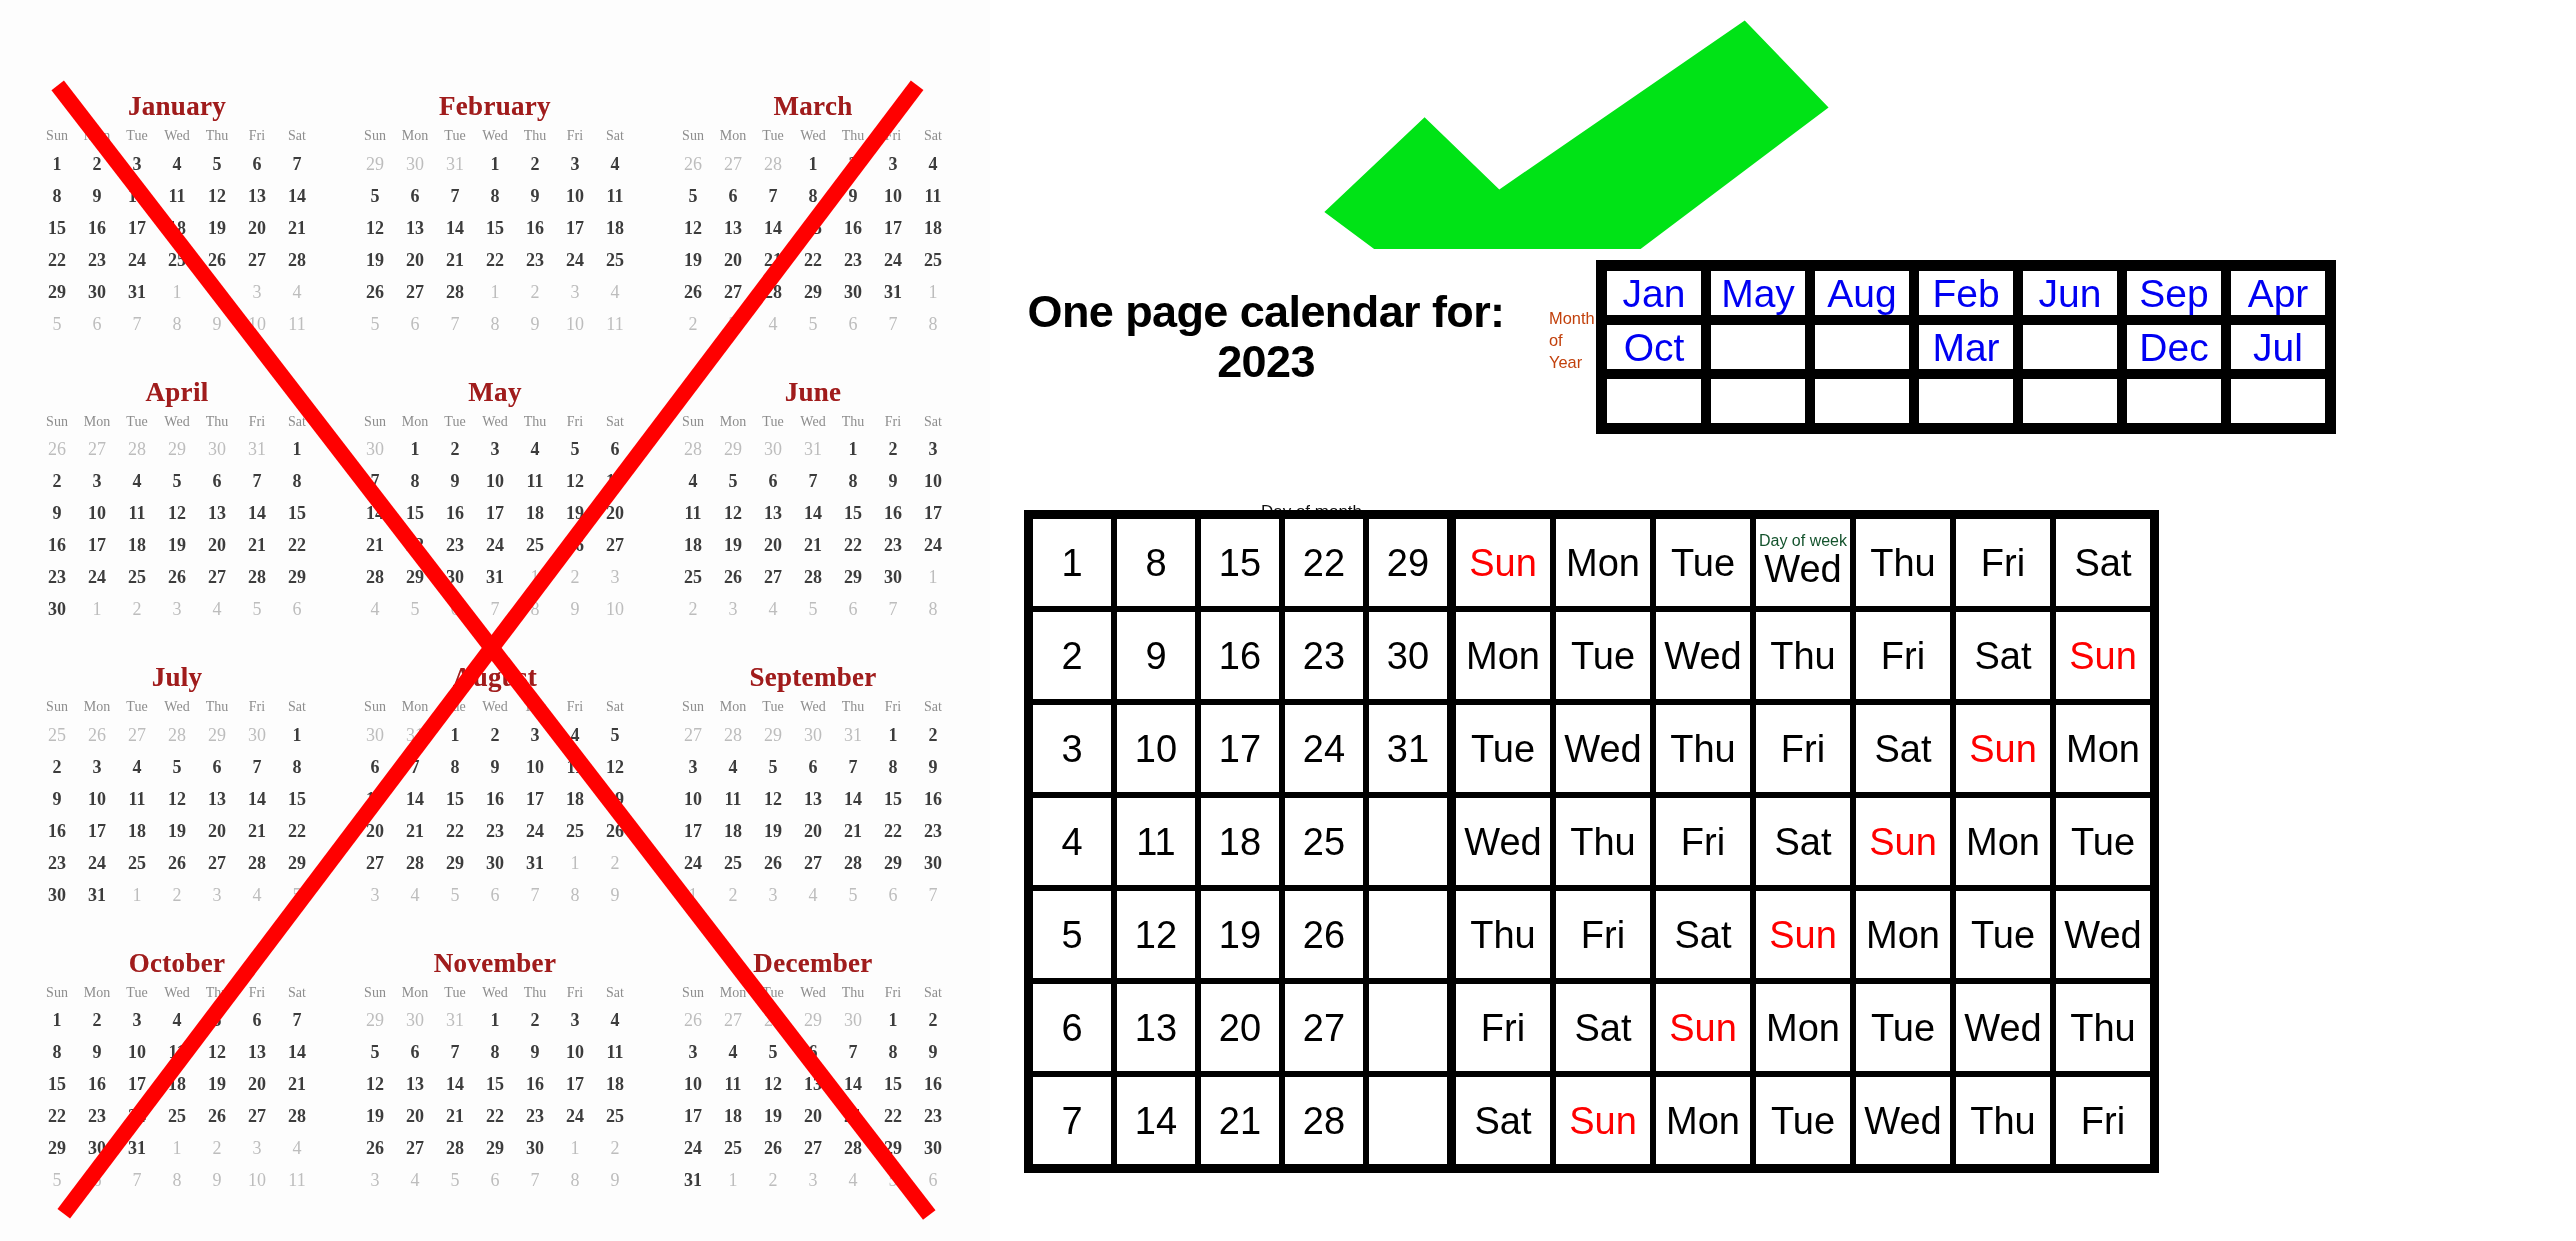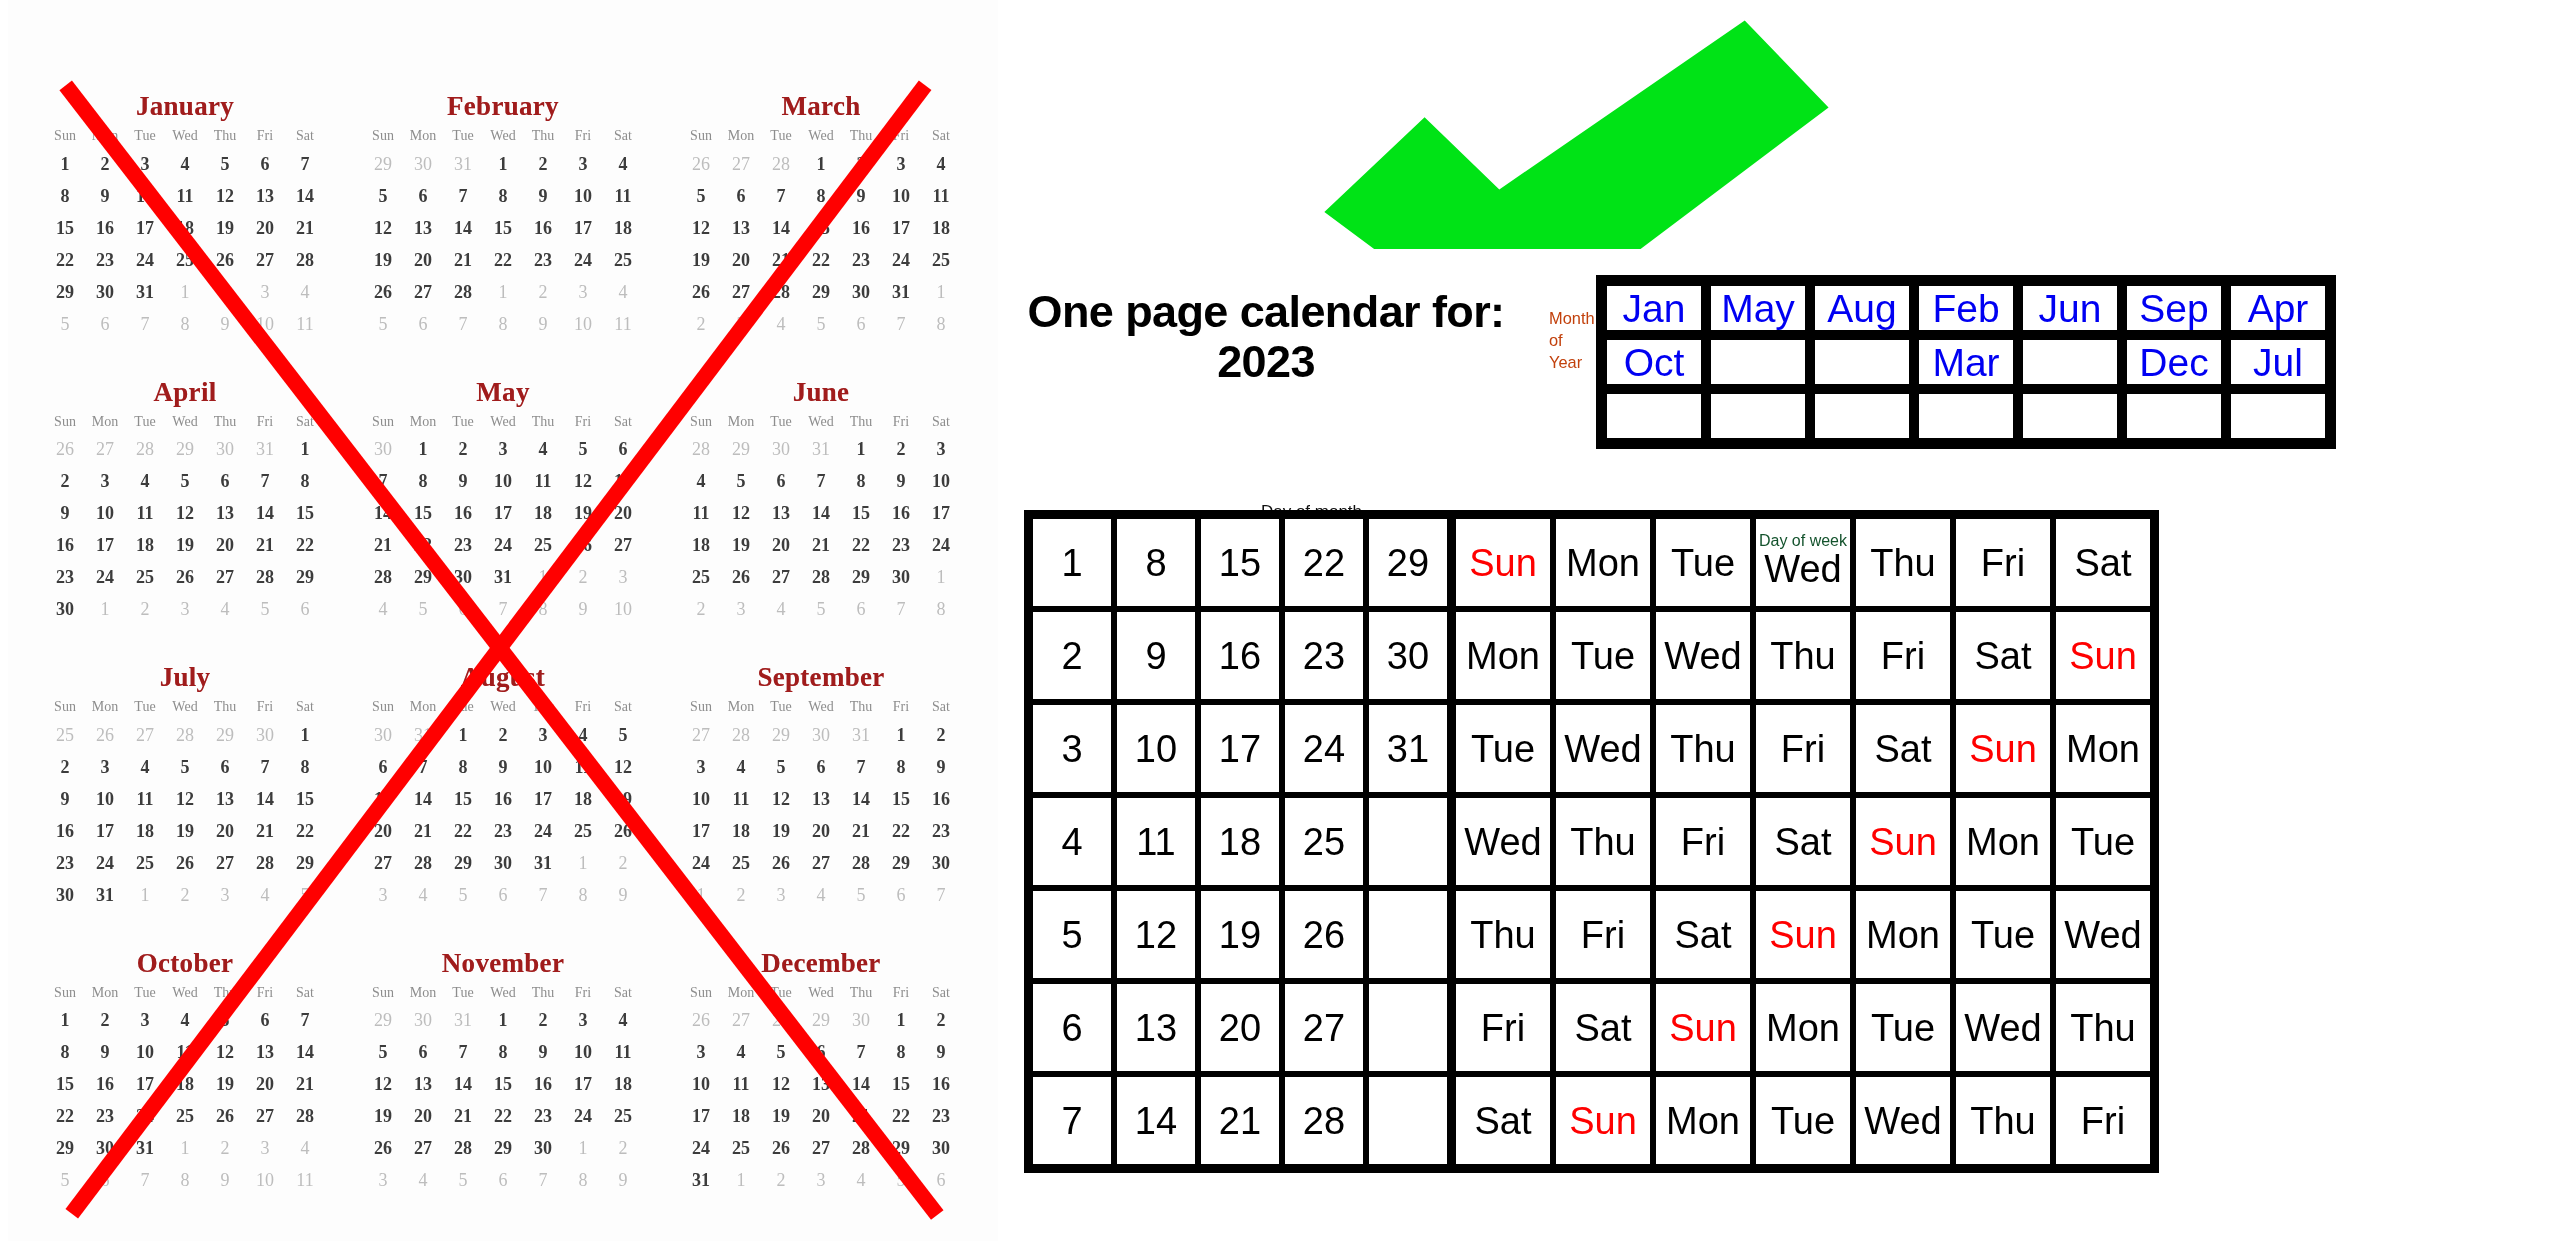--- a/index.html
+++ b/index.html
@@ -3,21 +3,21 @@
 <meta charset="utf-8">
 <style>
   html,body{margin:0;padding:0;}
   body{
     width:2576px;height:1242px;background:#ffffff;
     font-family:"Liberation Sans",sans-serif;position:relative;overflow:hidden;
   }
 
   
   #yearly-calendar{
-    position:absolute;left:8px;top:0;width:990px;height:1242px;
+    position:absolute;left:0;top:0;width:990px;height:1242px;
     background:#fdfdfd;
   }
   .yc-grid{
     position:absolute;left:18px;top:91px;width:954px;height:1142px;
     display:grid;grid-template-columns:repeat(3,1fr);grid-template-rows:repeat(4,1fr);
     column-gap:0px;row-gap:0px;
   }
   .yc-month{position:relative;display:flex;flex-direction:column;align-items:center;}
   .yc-title{
     color:#a01c1c;font-family:"Liberation Serif",serif;font-weight:bold;
@@ -53,21 +53,21 @@
     position:absolute;left:559px;top:307px;width:55px;
     text-align:left;font-size:16.4px;line-height:1.35;color:#c2410c;
   }
   #day-of-month-label{
     position:absolute;left:200px;top:502px;width:243px;
     text-align:center;font-size:17px;color:#111;
   }
 
   
   #month-table{
-    position:absolute;left:606px;top:275px;
+    position:absolute;left:606px;top:260px;
     border-collapse:separate;border-spacing:0;
     background:#84cc16;border:6px solid #000;
   }
   #month-table td{
     width:94px;height:44px;background:#fff;
     border:5.5px solid #000;
     text-align:center;vertical-align:middle;
     font-size:39px;color:#0000f2;line-height:1;
     padding:0;
   }

